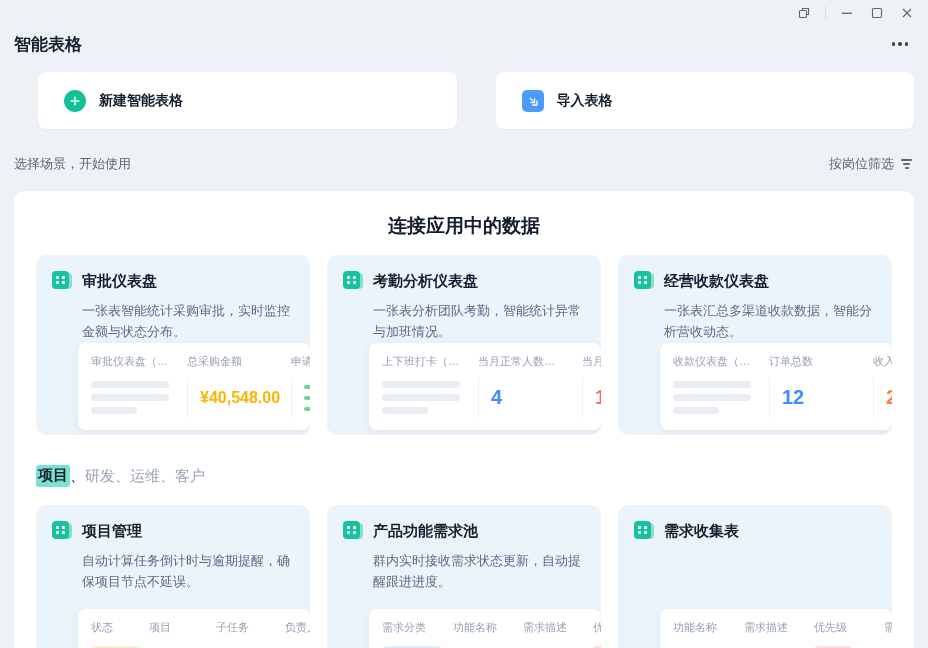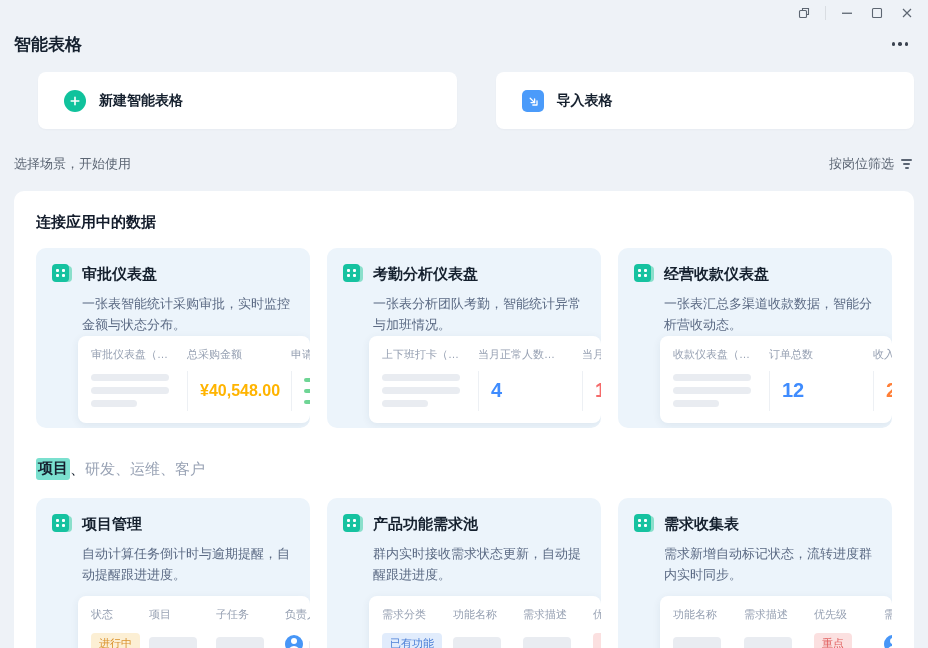--- a/index.html
+++ b/index.html
@@ -33,37 +33,37 @@
   .scene-bar { display:flex; justify-content:space-between; align-items:center; margin:26px 16px 18px 14px; font-size:13px; color:#5b6573; }
   .filter-btn { display:flex; align-items:center; gap:7px; cursor:pointer; color:#5b6573; }
   .filter-icon { display:flex; flex-direction:column; align-items:center; gap:2.5px; }
   .filter-icon i { height:1.5px; background:#5b6573; border-radius:1px; display:block; }
   .filter-icon i:nth-child(1){ width:11px; }
   .filter-icon i:nth-child(2){ width:7px; }
   .filter-icon i:nth-child(3){ width:4px; }
 
   
   .panel { margin:0 14px; background:#fff; border-radius:10px; padding:22px 22px 40px; }
-  .section-heading { font-size:15px; font-weight:700; color:#131c2b; margin-bottom:16px; }
+  .section-heading { font-size:19px; font-weight:700; color:#131c2b; margin-bottom:16px;text-align:center; }
 
   .cards { display:flex; gap:17px; }
   .scene-card { flex:1; background:#ecf4fb; border-radius:10px; height:180px; padding:16px 16px 0; overflow:hidden; display:flex; flex-direction:column; cursor:pointer; }
   .card-head { display:flex; align-items:center; gap:10px; }
   .card-title { font-size:15px; font-weight:700; color:#15202e; }
   .card-desc { margin:10px 0 0 30px; font-size:13px; line-height:1.6; color:#5b6a84; }
 
   
   .tbl-icon { width:20px; height:20px; position:relative; flex:none; }
   .tbl-icon .back { position:absolute; right:0; top:2px; width:16px; height:16px; border-radius:4px; background:#8adfcb; }
   .tbl-icon .front { position:absolute; left:0; top:0; width:17px; height:18px; border-radius:4px; background:#16c2a0; }
   .tbl-icon .front::before { content:""; position:absolute; left:4px; top:5px; width:3px; height:3px; background:#fff; border-radius:1px;
     box-shadow:6px 0 0 #fff, 0 5px 0 #fff, 6px 5px 0 #fff; }
 
   
-  .mini-table { margin:auto -16px 12px 26px; background:#fff; border-radius:8px; box-shadow:0 2px 8px rgba(29,53,87,.07); padding:11px 0 12px 13px; }
+  .mini-table { margin:auto -16px 6px 26px; background:#fff; border-radius:8px; box-shadow:0 2px 8px rgba(29,53,87,.07); padding:11px 0 12px 13px; }
   .mt-heads { display:flex; font-size:11px; color:#96a0b2; }
   .mt-heads .h, .mt-body .cell { white-space:nowrap; overflow:hidden; flex:none; }
   .cols-a > .c1 { width:96px; }
   .cols-a > .c2 { width:104px; }
   .cols-a > .c3 { flex:1; }
   .cols-b > .c1 { width:58px; }
   .cols-b > .c2 { width:67px; }
   .cols-b > .c3 { width:69px; }
   .cols-b > .c4 { flex:1; }
   .cols-c > .c1 { width:71px; }
@@ -295,21 +295,21 @@
   <div class="cards">
 
     <div class="scene-card">
       <div class="card-head">
         <span class="tbl-icon">
             <span class="back"></span>
             <span class="front"></span>
           </span>
         <span class="card-title">项目管理</span>
       </div>
-      <div class="card-desc">自动计算任务倒计时与逾期提醒，自动提醒跟进进度。</div>
+      <div class="card-desc">自动计算任务倒计时与逾期提醒，确保项目节点不延误。</div>
       <div class="mini-table r2">
         <div class="mt-heads cols-b">
           <span class="h c1">状态</span>
           <span class="h c2">项目</span>
           <span class="h c3">子任务</span>
           <span class="h c4">负责人</span>
         </div>
         <div class="mt-body cols-b">
           <div class="cell c1">
             <span class="badge badge-yellow">进行中</span>
@@ -362,21 +362,20 @@
     </div>
 
     <div class="scene-card">
       <div class="card-head">
         <span class="tbl-icon">
             <span class="back"></span>
             <span class="front"></span>
           </span>
         <span class="card-title">需求收集表</span>
       </div>
-      <div class="card-desc">需求新增自动标记状态，流转进度群内实时同步。</div>
       <div class="mini-table r2">
         <div class="mt-heads cols-c">
           <span class="h c1">功能名称</span>
           <span class="h c2">需求描述</span>
           <span class="h c3">优先级</span>
           <span class="h c4">需求负责人</span>
         </div>
         <div class="mt-body cols-c">
           <div class="cell c1">
               <span class="bar-single"></span>

